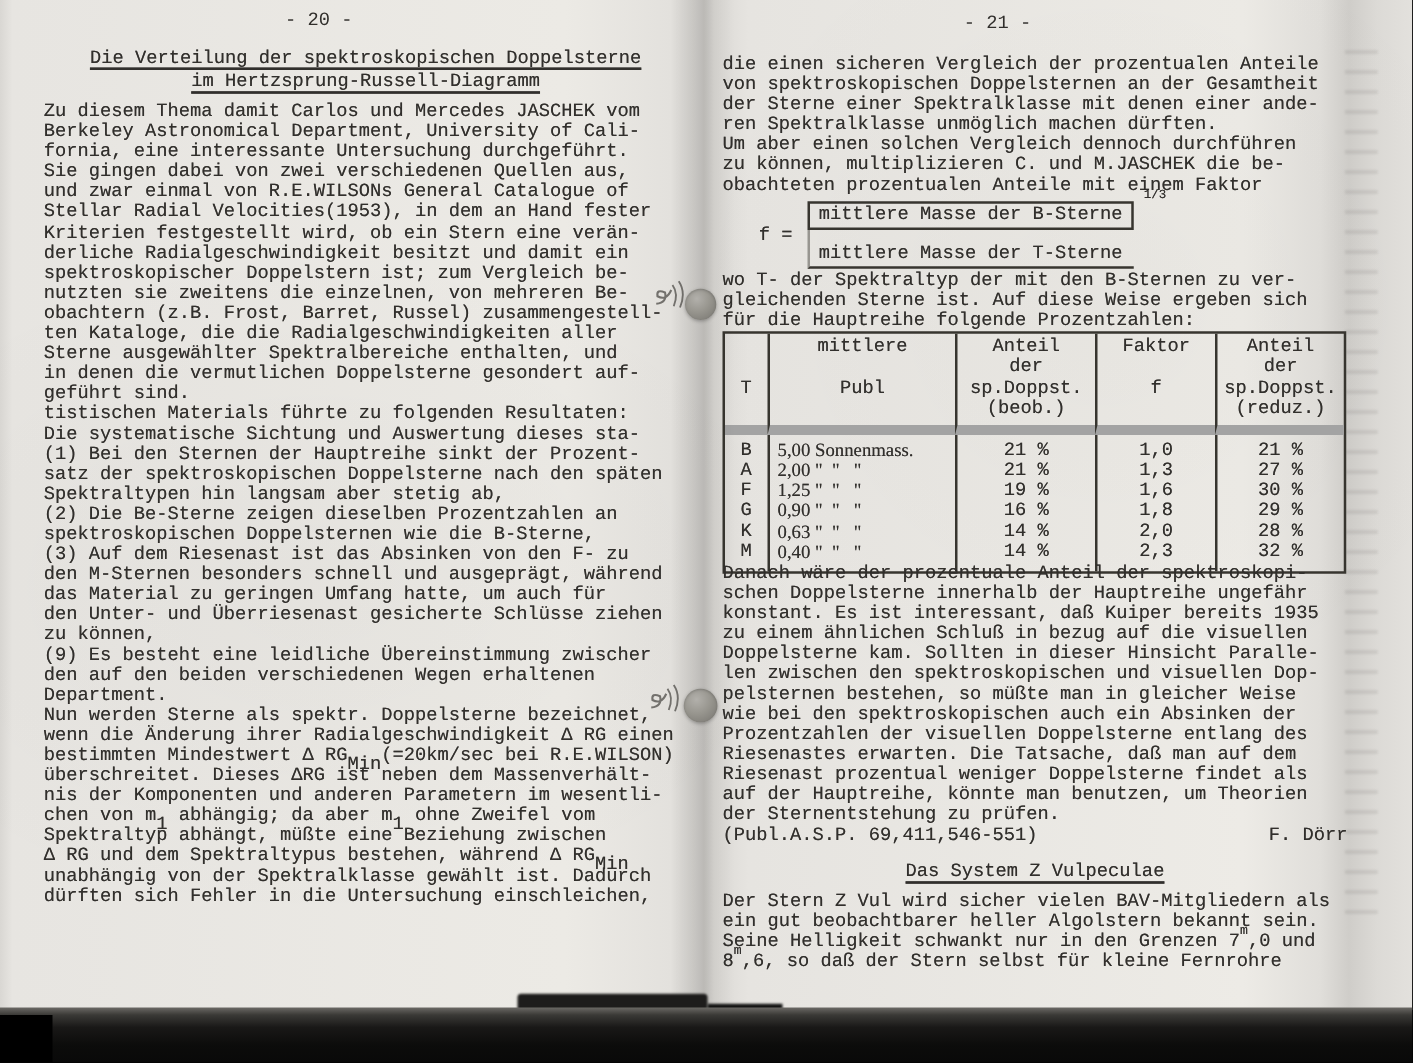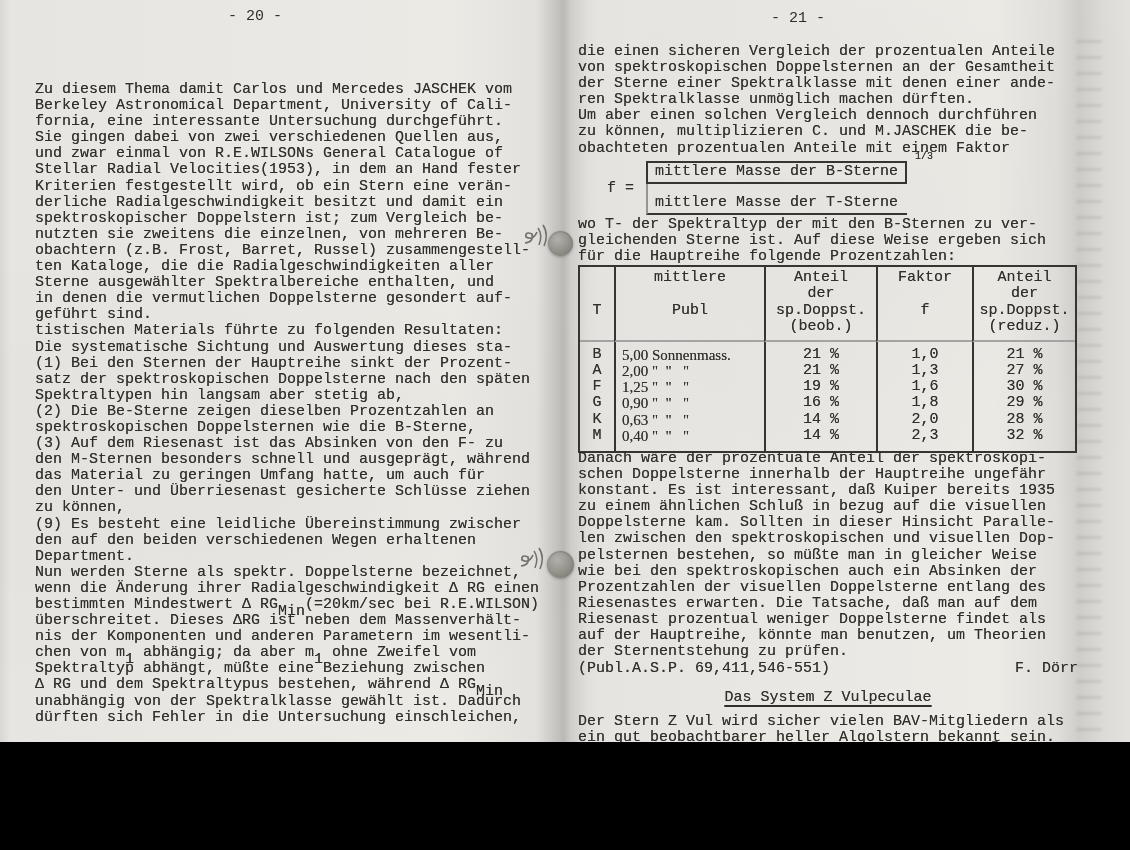--- a/index.html
+++ b/index.html
@@ -1,17 +1,17 @@
 <!DOCTYPE html>
 <html><head>
 <meta charset="utf-8">
 <style>
   html,body{margin:0;padding:0;background:#000;}
   .scan{
-    position:relative;width:1130px;height:742px;overflow:hidden;
+    position:relative;width:1130px;height:850px;overflow:hidden;
     background:#0b0b0b;
     font-family:"Liberation Mono","DejaVu Sans Mono",monospace;
     color:#312f2c;
   }
   .paper{
     position:absolute;left:0;top:0;width:1130px;height:808px;
     background:linear-gradient(90deg,
       #d9d7d3 0px,#e7e5e1 10px,#eceae5 40%,
       #e3e1dd 47.5%,#d9d7d3 50%,#e6e4e0 53%,
       #edebe6 88%,#e0deda 93.5%,#cfcdc9 95.5%,#dcdad6 97.5%,#e3e1dd 100%);
@@ -86,21 +86,21 @@
   .f-exp{margin-left:8px;align-self:flex-start;transform:translateY(-10px);
          font-size:10px;white-space:pre;text-shadow:0 0 0.5px rgba(44,42,39,0.65);}
 
   .tbl{
     position:absolute;left:578px;top:265px;width:495px;
     display:grid;grid-template-columns:34px 150px 112px 96px 1fr;
     border:2px solid #37352f;font-size:15px;
   }
   .tbl .cell{padding:0;}
   .tbl .vline{border-left:2px solid #37352f;}
-  .tbl .th{border-bottom:2px solid #a3a3a3;padding:3px 0 4px;}
+  .tbl .th{border-bottom:8px solid #a3a3a3;padding:3px 0 4px;}
   .tbl .hl{white-space:pre;height:16.4px;line-height:16.4px;text-align:center;
            text-shadow:0 0 0.5px rgba(44,42,39,0.65);}
   .tbl .td{padding:5px 0 7px;}
   .tbl .bl{white-space:pre;height:16.3px;line-height:16.3px;
            text-shadow:0 0 0.5px rgba(44,42,39,0.65);}
   .tbl .a-center .bl{text-align:center;}
   .tbl .a-left .bl{text-align:left;padding-left:6px;font-family:Liberation Serif, serif;}
 
   .byline{position:absolute;left:578px;top:660px;width:500px;display:flex;
           justify-content:space-between;font-size:15px;}
@@ -108,20 +108,24 @@
 </style>
 </head>
 <body>
 
 <div class="scan">
 
   <div class="paper"></div>
 
   <div class="pageno pn-left">- 20 -</div>
 
+  <div class="title-block lt">
+      <div class="line">Die Verteilung der spektroskopischen Doppelsterne</div>
+      <div class="line">im Hertzsprung-Russell-Diagramm</div>
+    </div>
 
   <div class="body-block lb">
       <div class="line">Zu diesem Thema damit Carlos und Mercedes JASCHEK vom</div>
       <div class="line">Berkeley Astronomical Department, University of Cali-</div>
       <div class="line">fornia, eine interessante Untersuchung durchgeführt.</div>
       <div class="line">Sie gingen dabei von zwei verschiedenen Quellen aus,</div>
       <div class="line">und zwar einmal von R.E.WILSONs General Catalogue of</div>
       <div class="line">Stellar Radial Velocities(1953), in dem an Hand fester</div>
       <div class="line">Kriterien festgestellt wird, ob ein Stern eine verän-</div>
       <div class="line">derliche Radialgeschwindigkeit besitzt und damit ein</div>

